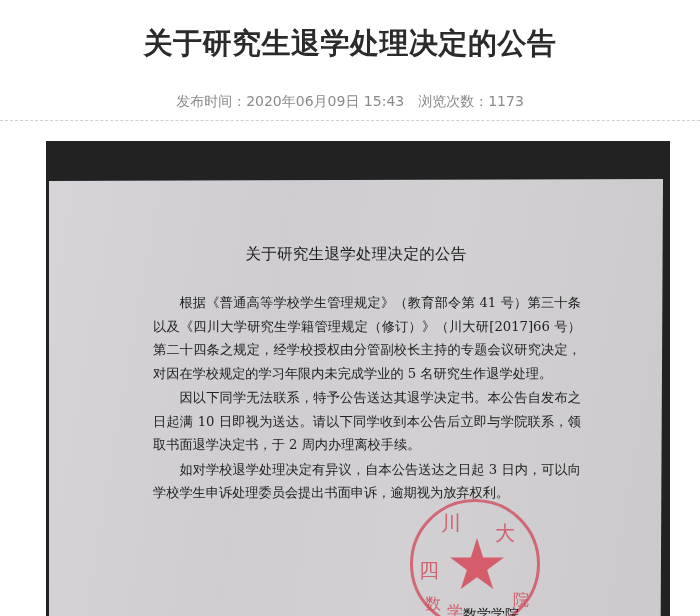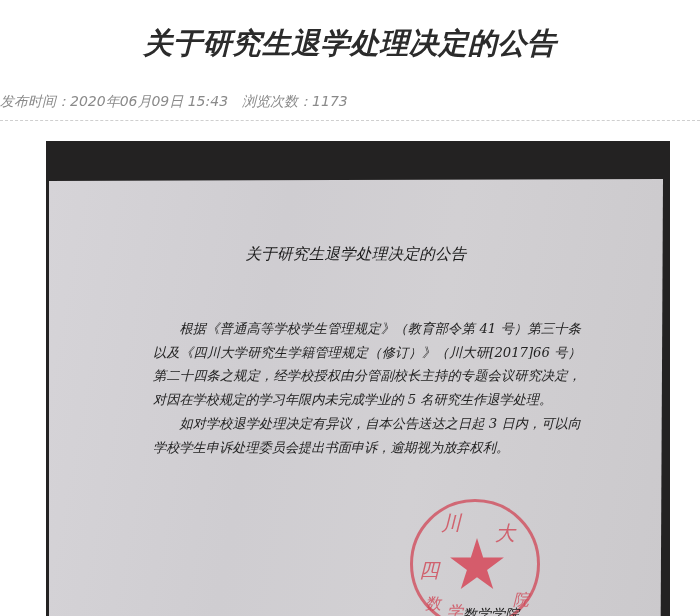--- a/index.html
+++ b/index.html
@@ -1,32 +1,32 @@
 <!DOCTYPE html>
 <html><head>
   <meta charset="utf-8">
   <style>
     * { margin: 0; padding: 0; box-sizing: border-box; }
     html, body {
       width: 700px; height: 616px; overflow: hidden;
       background: #ffffff;
       font-family: "DejaVu Sans", "Liberation Sans", sans-serif;
     }
-    .page { position: relative; width: 628px; height: 616px; font-style: italic; }
+    .page { position: relative; width: 628px; height: 616px; }
 
     .article-title {
       position: absolute; left: 0; top: 24px; width: 700px;
       text-align: center;
       font-size: 29px; font-weight: bold; color: #2b2b2b;
       letter-spacing: 0.5px;
       font-family: "DejaVu Sans", sans-serif;
     }
     .meta {
       position: absolute; left: 0; top: 93px; width: 700px;
-      text-align: left; font-size: 14px; color: #8a8a8a;
+      text-align: center; font-size: 14px; color: #8a8a8a;
       font-family: "DejaVu Sans", sans-serif;
     }
     .meta .gap { display: inline-block; width: 14px; }
     .divider {
       position: absolute; left: 0; top: 120px; width: 700px; height: 0;
       border-top: 1px dashed #cfcfcf;
     }
 
     
     .photo {
@@ -43,21 +43,21 @@
       color: #1f1f1f;
       font-family: "DejaVu Serif", "Liberation Serif", serif;
     }
     .doc-title {
       position: absolute; left: 0; top: 65px; width: 100%;
       text-align: center; font-size: 15.5px; color: #1a1a1a;
       letter-spacing: 0.3px;
     }
     .doc-body {
       position: absolute; left: 104px; top: 112px; width: 428px;
-      font-size: 13.2px; line-height: 23.5px; color: #222; margin-top: 26px;
+      font-size: 13.2px; line-height: 23.5px; color: #222;
     }
     .doc-body p { text-indent: 2em; text-align: justify; margin-bottom: 0; }
     .doc-body p + p { margin-top: 1px; }
 
     .stamp {
       position: absolute; left: 361px; top: 320px; width: 130px; height: 130px;
       border: 3px solid rgba(208, 70, 85, 0.75); border-radius: 50%;
     }
     .stamp-star {
       position: absolute; left: 36px; top: 36px; width: 56px; height: 56px;
@@ -85,20 +85,21 @@
 
   <div class="divider"></div>
 
   <div class="photo">
     <div class="paper">
       <div class="doc">
         <div class="doc-title">关于研究生退学处理决定的公告</div>
 
         <div class="doc-body">
           <p>根据《普通高等学校学生管理规定》（教育部令第 41 号）第三十条以及《四川大学研究生学籍管理规定（修订）》（川大研[2017]66 号）第二十四条之规定，经学校授权由分管副校长主持的专题会议研究决定，对因在学校规定的学习年限内未完成学业的 5 名研究生作退学处理。</p>
+          <p>因以下同学无法联系，特予公告送达其退学决定书。本公告自发布之日起满 10 日即视为送达。请以下同学收到本公告后立即与学院联系，领取书面退学决定书，于 2 周内办理离校手续。</p>
           <p>如对学校退学处理决定有异议，自本公告送达之日起 3 日内，可以向学校学生申诉处理委员会提出书面申诉，逾期视为放弃权利。</p>
         </div>
 
         <div class="stamp">
           <div class="stamp-star"></div>
           <span class="stamp-char" style="left:6px; top:55px;">四</span>
           <span class="stamp-char" style="left:28px; top:8px;">川</span>
           <span class="stamp-char" style="left:82px; top:18px;">大</span>
           <span class="stamp-char" style="left:12px; top:92px; font-size:16px;">数</span>
           <span class="stamp-char" style="left:34px; top:100px; font-size:16px;">学</span>

